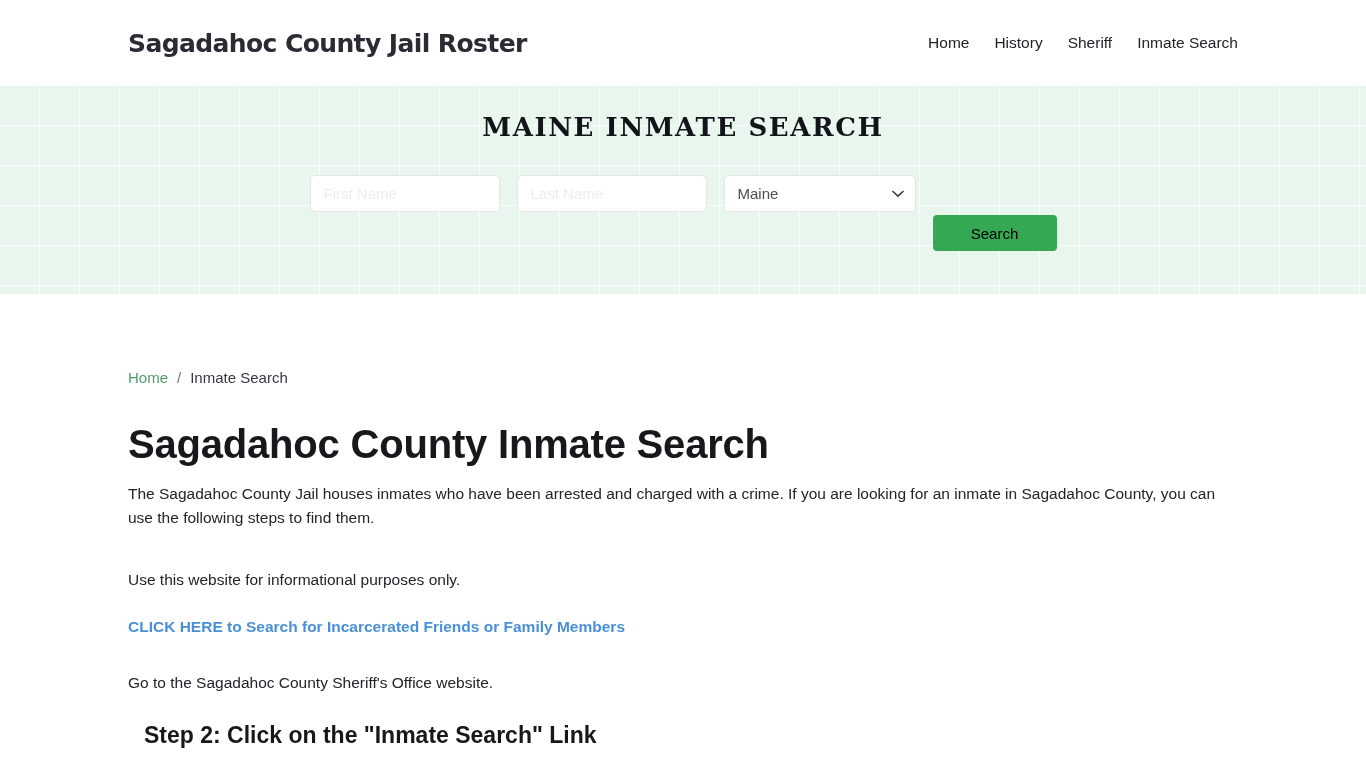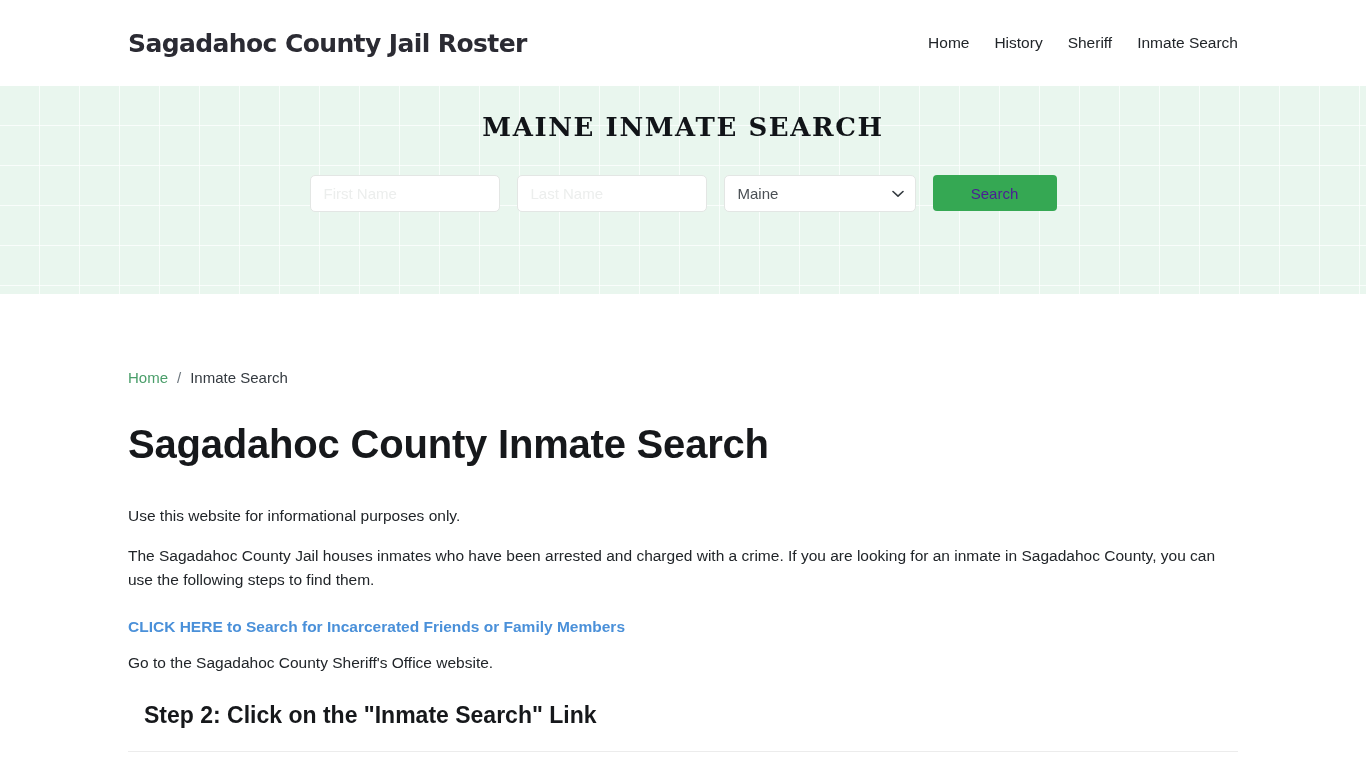--- a/index.html
+++ b/index.html
@@ -114,25 +114,26 @@
     transform: translateY(-50%);
     pointer-events: none;
     line-height: 0;
   }
   .search-submit {
     width: 124px;
     height: 36px;
     border: none;
     border-radius: 4px;
     background: #35a853;
-    color: #4c1d95;
+    color: #000000;
     font-family: "Liberation Sans", sans-serif;
     font-size: 15px;
     cursor: pointer;
     padding: 0;
+    margin-top: 40px;
   }
 
   
   .content {
     padding: 0 128px;
     background: #ffffff;
   }
   .breadcrumb {
     display: flex;
     align-items: center;
@@ -168,21 +169,21 @@
   .p2 { margin-top: 16px; max-width: 1110px; }
   .cta-link {
     display: inline-block;
     margin-top: 23px;
     font-size: 15.5px;
     font-weight: bold;
     color: #4a90d9;
     text-decoration: none;
     line-height: 24px;
   }
-  .p3 { margin-top: 12px; }
+  .p3 { margin-top: 32px; }
 
   .step-heading {
     font-size: 23px;
     font-weight: bold;
     color: #16181b;
     margin: 26px 0 0 16px;
     line-height: 1.3;
   }
   .divider {
     border: none;
@@ -226,22 +227,22 @@
 
 <main class="content">
   <div class="breadcrumb">
     <a class="breadcrumb-link" href="#">Home</a>
     <span class="breadcrumb-sep">/</span>
     <span class="breadcrumb-current">Inmate Search</span>
   </div>
 
   <h1 class="page-title">Sagadahoc County Inmate Search</h1>
 
+  <p class="body-text p2">The Sagadahoc County Jail houses inmates who have been arrested and charged with a crime. If you are looking for an inmate in Sagadahoc County, you can use the following steps to find them.</p>
   <p class="body-text p1">Use this website for informational purposes only.</p>
-  <p class="body-text p2">The Sagadahoc County Jail houses inmates who have been arrested and charged with a crime. If you are looking for an inmate in Sagadahoc County, you can use the following steps to find them.</p>
 
   <a class="cta-link" href="#">CLICK HERE to Search for Incarcerated Friends or Family Members</a>
 
   <p class="body-text p3">Go to the Sagadahoc County Sheriff's Office website.</p>
 
   <h2 class="step-heading">Step 2: Click on the "Inmate Search" Link</h2>
   <hr class="divider">
 
   
 </main>

